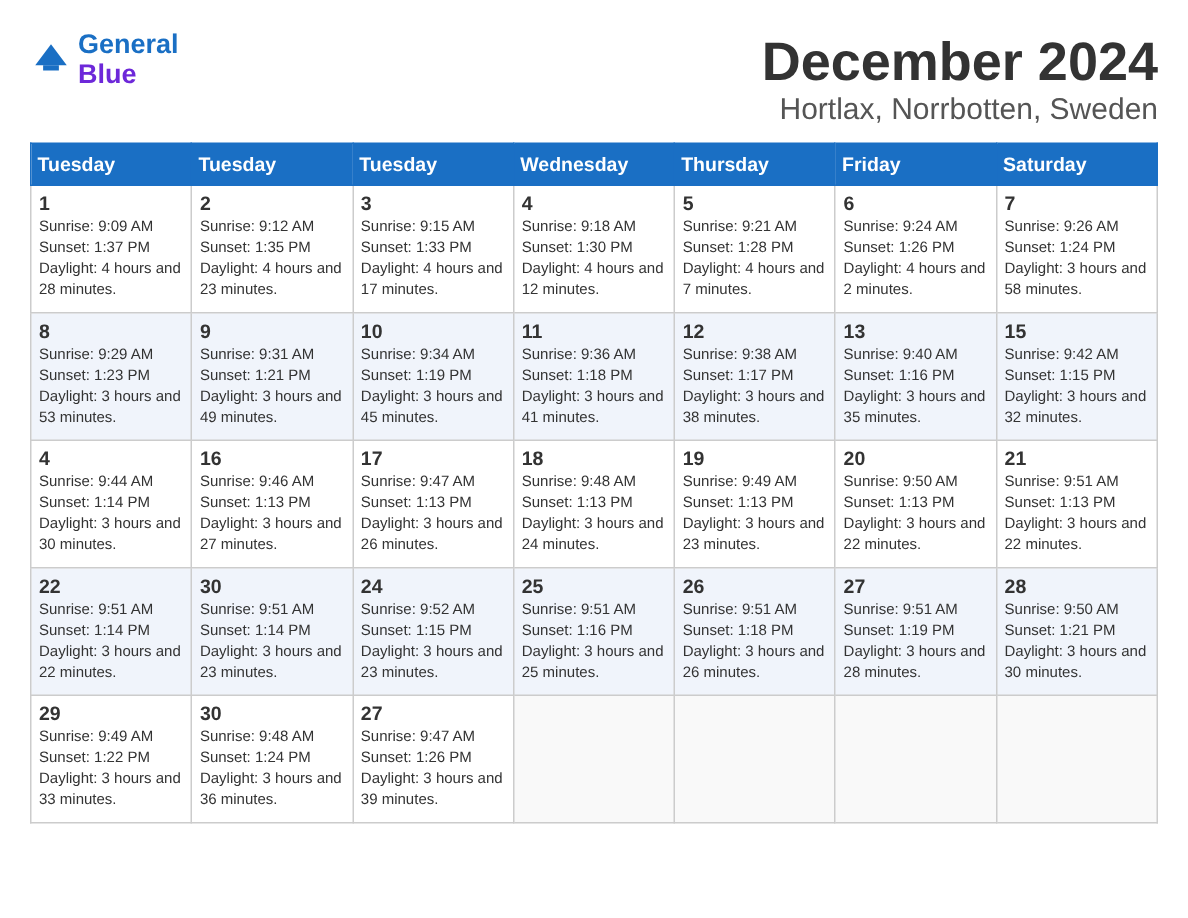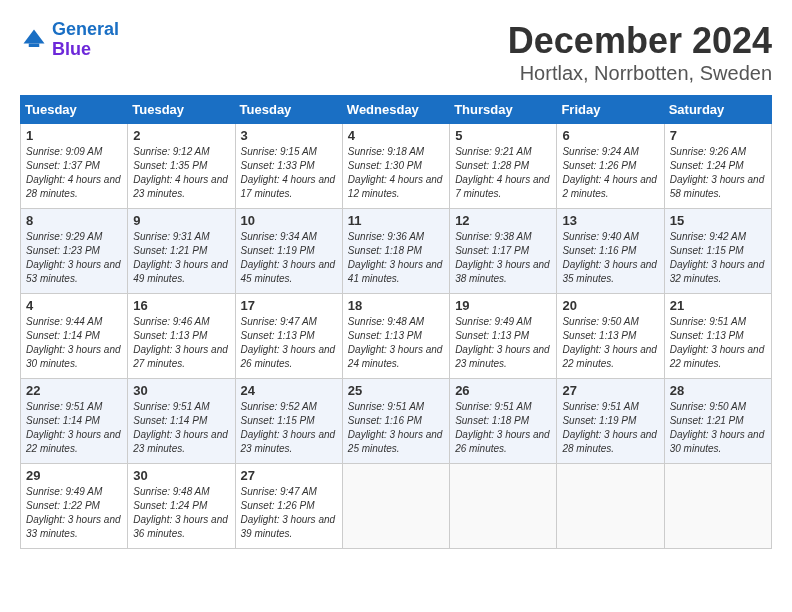--- a/index.html
+++ b/index.html
@@ -76,21 +76,20 @@
     .day-num {
       font-size: 13px;
       font-weight: bold;
       display: block;
       margin-bottom: 2px;
     }
     .day-detail {
       font-size: 10px;
       line-height: 1.4;
       color: #333;
-      font-style: italic;
     }
     td.empty {
       background: #f9f9f9;
     }
   </style>
 </head>
 <body>
 
 <div class="header">
   <div class="logo">

